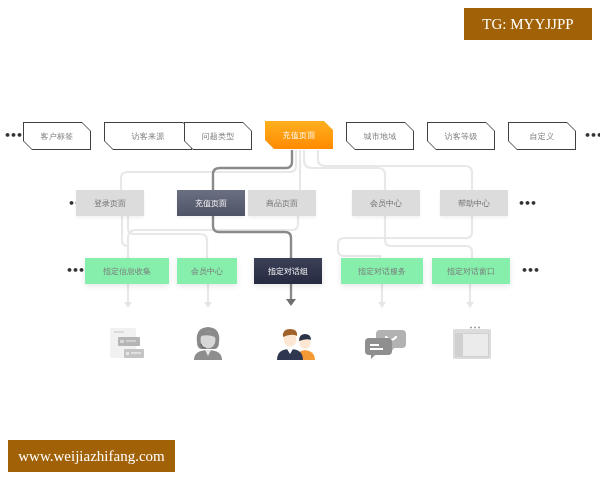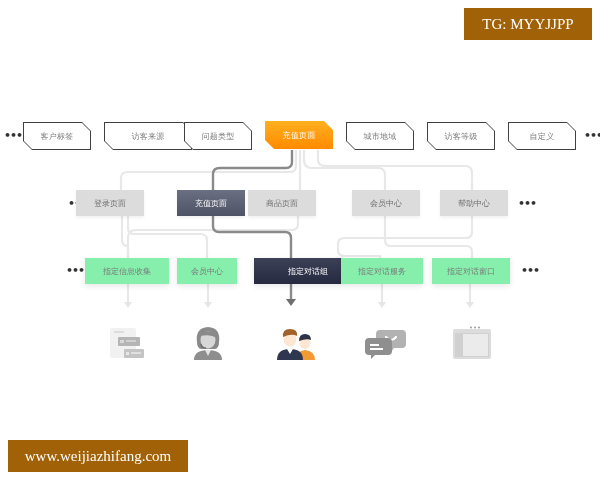--- a/index.html
+++ b/index.html
@@ -42,21 +42,20 @@
     .bot-box {
       position:absolute; width:68px; height:26px;
       background:#86efac;
       display:flex; align-items:center; justify-content:center;
       font-size:8px; color:#7a7a7a;
       box-shadow: 0 2px 6px rgba(0,0,0,0.10);
     }
     .bot-box.active {
       background:linear-gradient(180deg, #3d4158 0%, #252a40 100%);
       color:#ffffff;
-      padding-left:20px;
     }
     .dots {
       position:absolute; font-size:11px; color:#333; letter-spacing:-1px;
       font-weight:bold; line-height:10px;
     }
     .icon { position:absolute; }
     .watermark {
       position:absolute; background:#a16207; color:#ffffff;
       font-family:Liberation Serif, serif;
       display:flex; align-items:center; justify-content:center;
@@ -187,13 +186,13 @@
 <svg class="icon" style="left:451px; top:325px;" width="42" height="36" viewBox="0 0 42 36">
   <rect x="2" y="4" width="38" height="30" rx="2" fill="#dcdcdc"></rect>
   <rect x="4" y="8" width="34" height="24" fill="#d0d0d0"></rect>
   <rect x="12" y="9" width="25" height="22" fill="#ebebeb"></rect>
   <circle cx="20" cy="2.5" r="1" fill="#9a9a9a"></circle>
   <circle cx="24" cy="2.5" r="1" fill="#9a9a9a"></circle>
   <circle cx="28" cy="2.5" r="1" fill="#9a9a9a"></circle>
 </svg>
 
 <div class="watermark" style="left:464px; top:8px; width:128px; height:32px; font-size:15px;">TG: MYYJJPP</div>
-<div class="watermark" style="left:8px; top:440px; width:180px; height:32px; font-size:15px;">www.weijiazhifang.com</div>
+<div class="watermark" style="left:8px; top:440px; width:167px; height:32px; font-size:15px;">www.weijiazhifang.com</div>
 
 </body></html>

